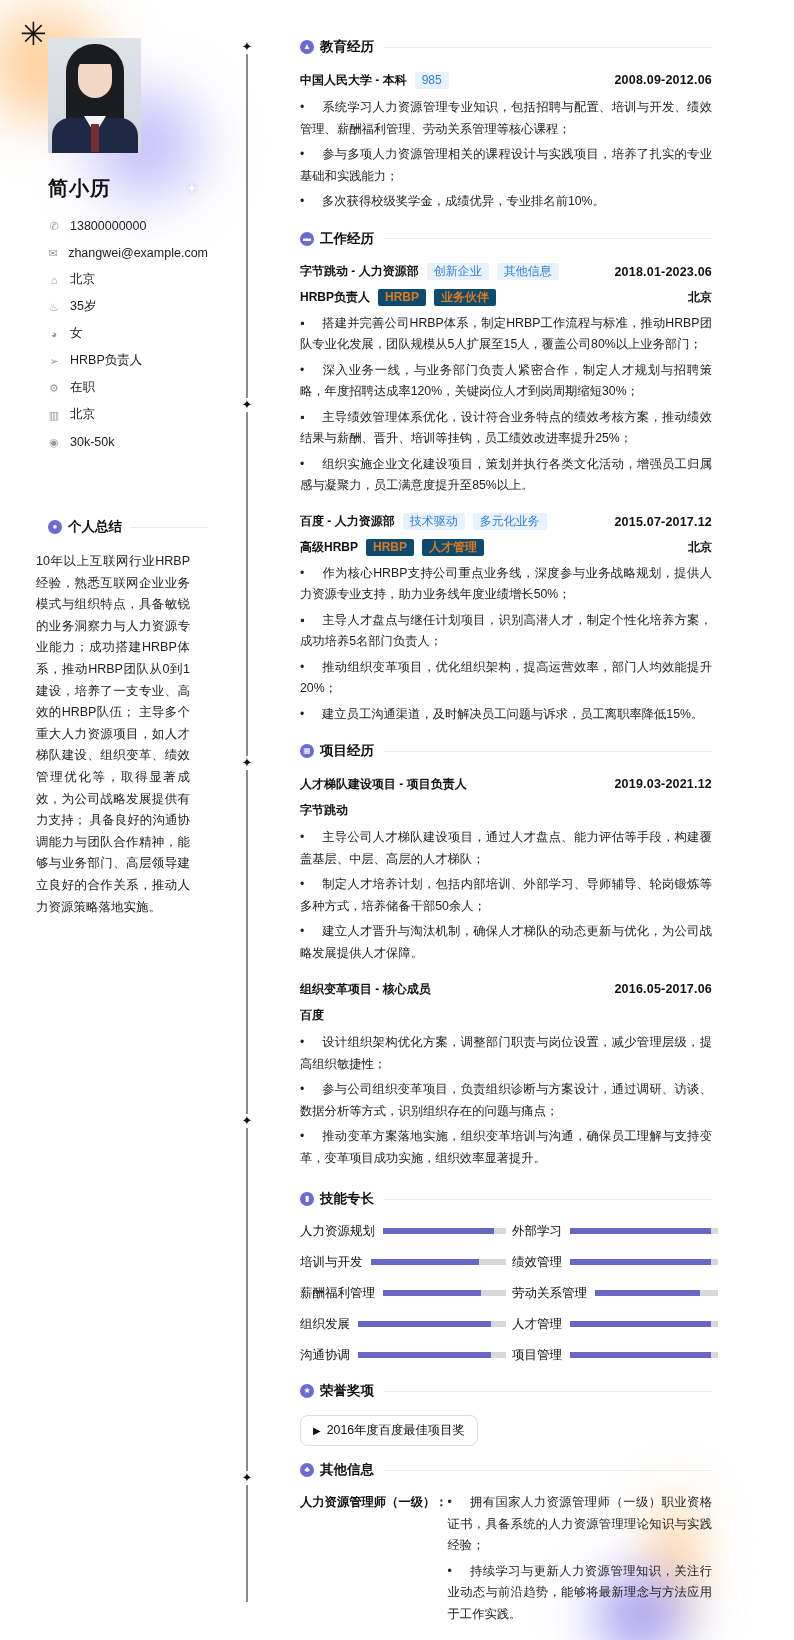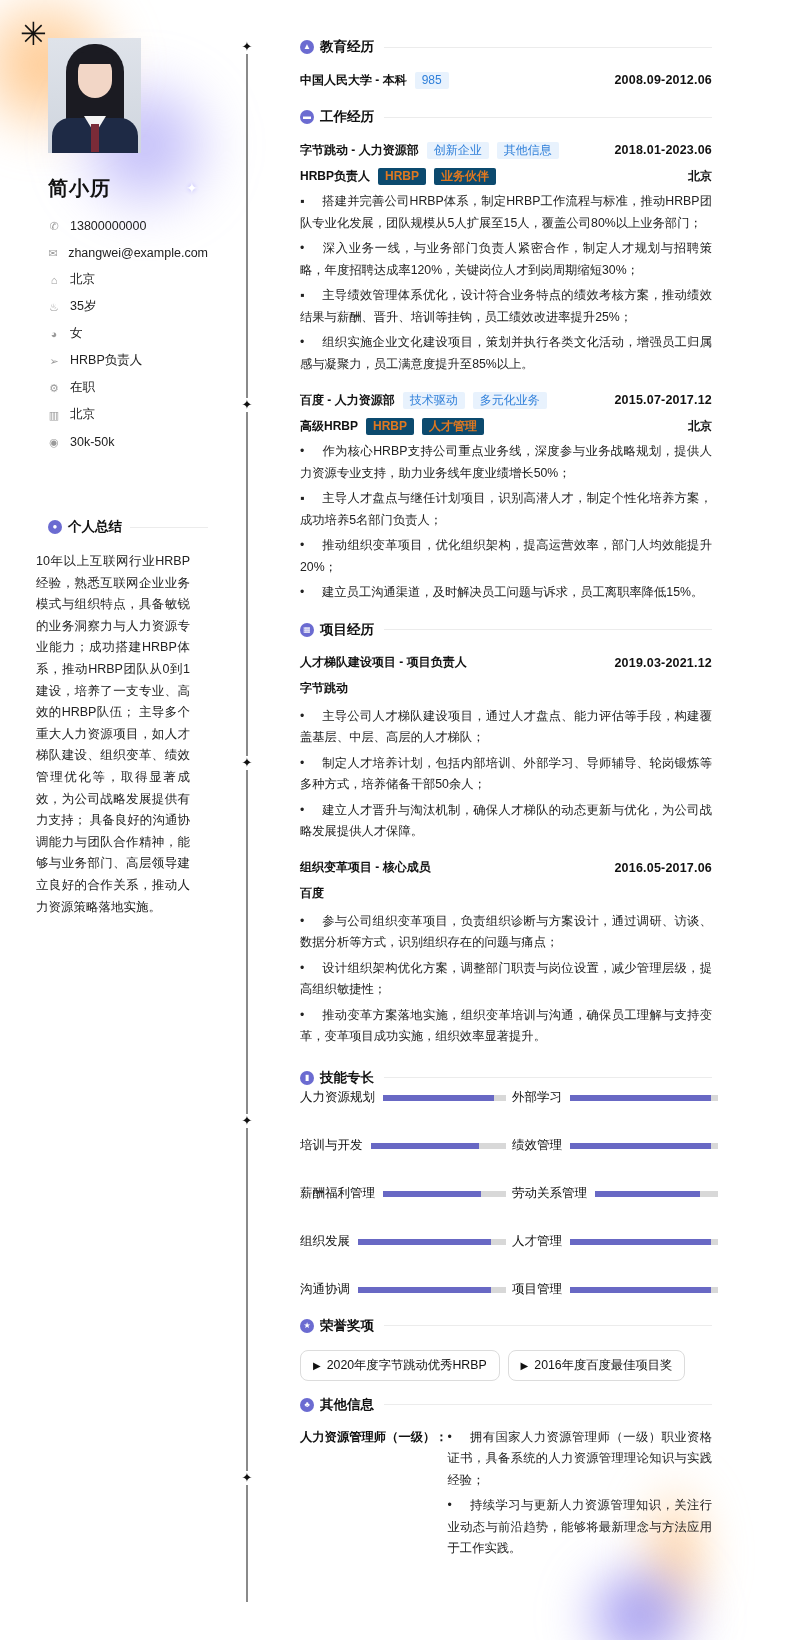--- a/index.html
+++ b/index.html
@@ -50,21 +50,21 @@
   .entry-row { display: flex; align-items: center; justify-content: space-between; font-size: 12px; font-weight: bold; color: #111; height: 22px; }
   .entry-row .l { display: flex; align-items: center; }
   .tag { font-size: 12px; font-weight: normal; padding: 1px 7px; margin-left: 8px; border-radius: 2px; line-height: 15px; }
   .tag.blue { background: #e8f2fd; color: #2f7fd9; }
   .tag.orange { background: #0c4a6e; color: #e07820; font-weight: bold; }
   .date { font-size: 12.5px; font-weight: bold; color: #111; letter-spacing: 0.2px; }
   .bullets { list-style: none; margin-top: 4px; }
   .bullets li { font-size: 12.3px; line-height: 21.5px; color: #222; margin-bottom: 4px; text-align: justify; }
   .bullets li .dot { display: inline-block; width: 22px; }
 
-  .skills { display: grid; grid-template-columns: 212px 212px; row-gap: 28px; }
+  .skills { display: grid; grid-template-columns: 212px 212px; row-gap: 11px; margin-top: 12px; }
   .skill { display: flex; align-items: center; height: 20px; }
   .skill .lbl { font-size: 12.5px; color: #111; margin-right: 8px; white-space: nowrap; }
   .skill .bar { flex: 1; height: 6px; background: #d8d8d8; position: relative; margin-right: 6px; }
   .skill .fill { position: absolute; left: 0; top: 0; height: 6px; background: #6868c4; }
 
   .awards { display: flex; gap: 8px; margin-top: 14px; }
   .award { border: 1px solid #dcdcdc; border-radius: 8px; padding: 6px 12px; font-size: 12.3px; color: #111; background: #fff; }
   .award .tri { font-size: 10px; margin-right: 6px; }
 
   .other { display: flex; margin-top: 12px; }
@@ -156,20 +156,25 @@
       <span class="sec-line"></span>
     </div>
     <div style="margin-top:12px">
       <div class="entry-row">
         <span class="l">
             <span>中国人民大学 - 本科</span>
             <span class="tag blue">985</span>
           </span>
         <span class="date">2008.09-2012.06</span>
       </div>
+      <ul class="bullets" style="margin-top:6px">
+        <li><span class="dot">•</span><span>系统学习人力资源管理专业知识，包括招聘与配置、培训与开发、绩效管理、薪酬福利管理、劳动关系管理等核心课程；</span></li>
+        <li><span class="dot">•</span><span>参与多项人力资源管理相关的课程设计与实践项目，培养了扎实的专业基础和实践能力；</span></li>
+        <li><span class="dot">•</span><span>多次获得校级奖学金，成绩优异，专业排名前10%。</span></li>
+      </ul>
     </div>
   </section>
 
   <section style="margin-top:16px">
     <div class="sec-head">
       <span class="sec-ico">▬</span>
       <span class="sec-title">工作经历</span>
       <span class="sec-line"></span>
     </div>
     <div style="margin-top:12px">
@@ -244,22 +249,22 @@
     </div>
     <div style="margin-top:14px">
       <div class="entry-row">
         <span>组织变革项目 - 核心成员</span>
         <span class="date">2016.05-2017.06</span>
       </div>
       <div class="entry-row" style="margin-top:4px">
           <span>百度</span>
         </div>
       <ul class="bullets" style="margin-top:6px">
+        <li><span class="dot">•</span><span>设计组织架构优化方案，调整部门职责与岗位设置，减少管理层级，提高组织敏捷性；</span></li>
         <li><span class="dot">•</span><span>参与公司组织变革项目，负责组织诊断与方案设计，通过调研、访谈、数据分析等方式，识别组织存在的问题与痛点；</span></li>
-        <li><span class="dot">•</span><span>设计组织架构优化方案，调整部门职责与岗位设置，减少管理层级，提高组织敏捷性；</span></li>
         <li><span class="dot">•</span><span>推动变革方案落地实施，组织变革培训与沟通，确保员工理解与支持变革，变革项目成功实施，组织效率显著提升。</span></li>
       </ul>
     </div>
   </section>
 
   <section style="margin-top:20px">
     <div class="sec-head">
       <span class="sec-ico">▮</span>
       <span class="sec-title">技能专长</span>
       <span class="sec-line"></span>
@@ -328,21 +333,20 @@
     </div>
   </section>
 
   <section style="margin-top:16px">
     <div class="sec-head">
       <span class="sec-ico">★</span>
       <span class="sec-title">荣誉奖项</span>
       <span class="sec-line"></span>
     </div>
     <div class="awards">
-      <div class="award"><span class="tri">▶</span><span>2020年度字节跳动优秀HRBP</span></div>
       <div class="award"><span class="tri">▶</span><span>2016年度百度最佳项目奖</span></div>
     </div>
   </section>
 
   <section style="margin-top:14px">
     <div class="sec-head">
       <span class="sec-ico">♣</span>
       <span class="sec-title">其他信息</span>
       <span class="sec-line"></span>
     </div>

